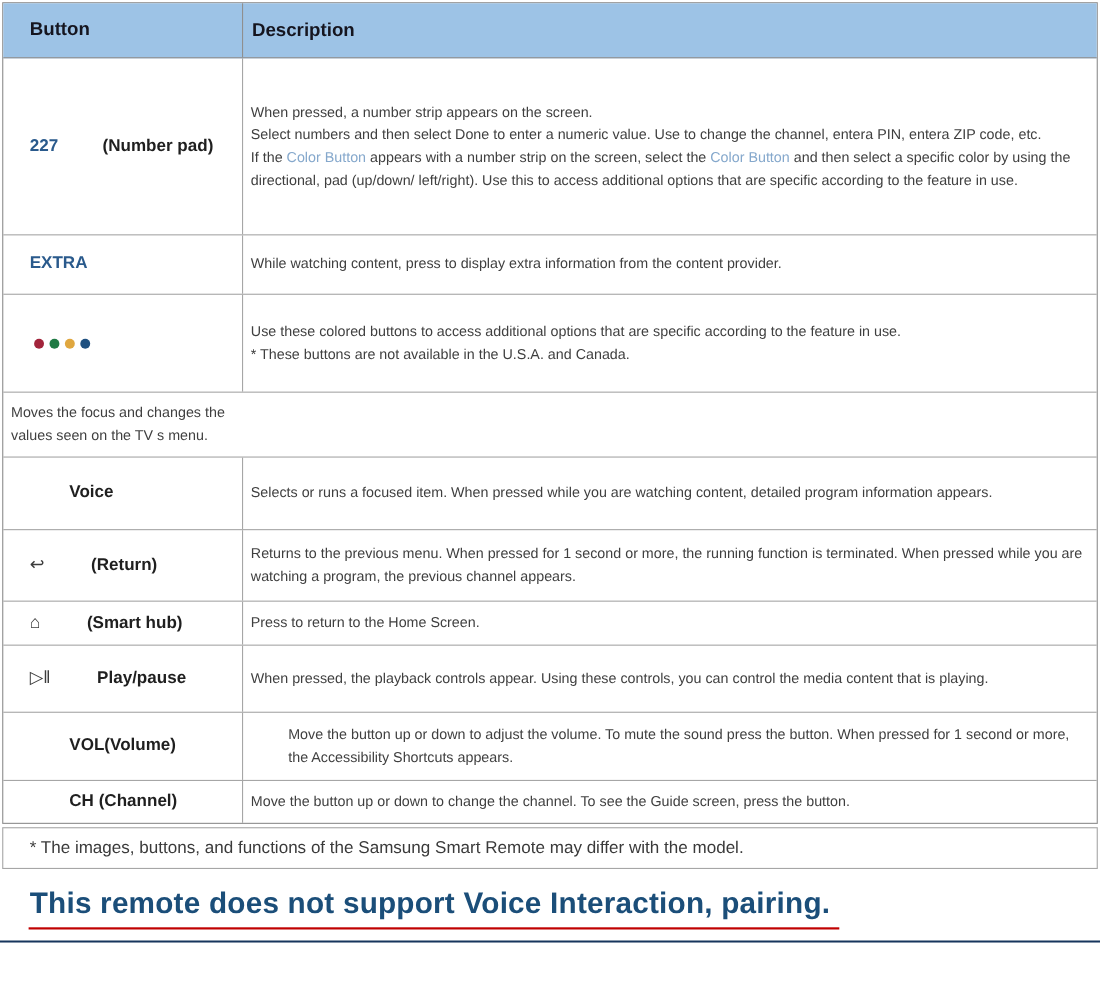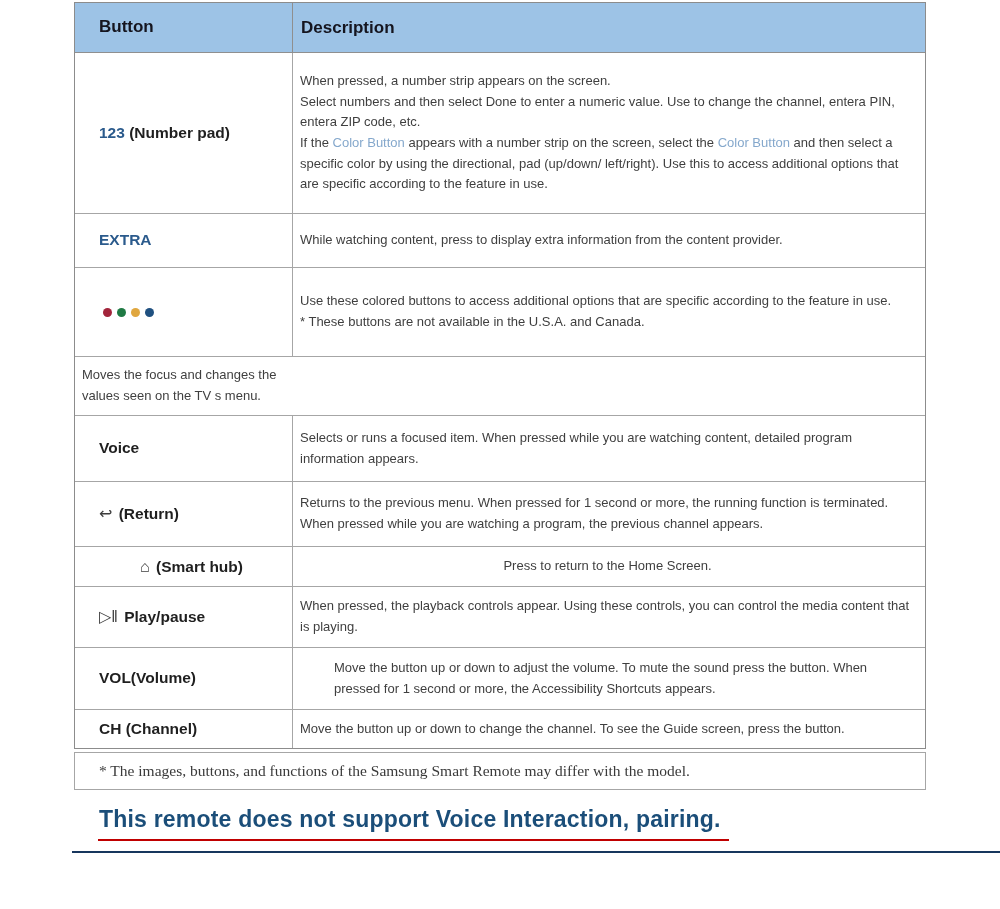--- a/index.html
+++ b/index.html
@@ -2,21 +2,21 @@
 <html style="--header-bg: #9DC3E6; --border: #A6A6A6; --outer-border: #8C8C8C; --text: #3F3F3F; --label-text: #1F1F1F; --link-blue: #2A5A8C; --inline-link-blue: #85A8CC; --heading-navy: #1B4E79; --underline-red: #C00000; --bottom-rule-navy: #17365D;"><head>
 <meta charset="utf-8">
 <style>
   html,body{margin:0;padding:0;background:#fff;}
   body{
     width:1000px;
     font-family:"Liberation Sans","DejaVu Sans",sans-serif;
     color:var(--text,#3f3f3f);
     -webkit-font-smoothing:antialiased;
   }
-  .doc{width:852px;margin:0 auto;padding-top:2px;}
+  .doc{width:996px;margin:0 auto;padding-top:2px;}
 
   
   .tbl{border:1px solid var(--outer-border,#8c8c8c);}
   .trow{
     display:grid;
     grid-template-columns:218px 1fr;
     border-top:1px solid var(--border,#a6a6a6);
   }
   .trow:first-child{border-top:none;}
   .thead{
@@ -48,42 +48,41 @@
   .desc-cell{
     font-size:13px;
     line-height:1.58;
     color:var(--text,#3f3f3f);
     padding-left:7px;
     padding-right:10px;
   }
   .para{margin:0;}
   .t-link{color:var(--link-blue,#2a5a8c);font-weight:bold;}
   .t-ilink{color:var(--inline-link-blue,#85a8cc);cursor:pointer;}
-  .t-bold{font-weight:bold;color:var(--label-text,#1f1f1f);}
+  .t-bold{font-weight:bold;color:var(--label-text,#1f1f1f);margin-left:36px;}
   .icon{font-weight:normal;color:#3c3c3c;font-size:16px;margin-right:2px;}
   .dots{display:flex;align-items:center;gap:5px;margin-left:4px;}
   .dot{width:9px;height:9px;border-radius:50%;display:inline-block;}
 
   
   .footnote{
     border:1px solid var(--border,#a6a6a6);
     margin-top:3px;
     min-height:36px;
     display:flex;
     align-items:center;
     padding-left:24px;
     font-size:15.5px;
     color:#3a3a3a;
-    font-family:Liberation Serif, serif;
   }
 
   
   .bottom-heading{
     margin:16px 0 0 24px;
-    font-size:23px;
+    font-size:27px;
     font-weight:bold;
     color:var(--heading-navy,#1b4e79);
     display:inline-block;
     padding:0 8px 6px 1px;
     border-bottom:2px solid var(--underline-red,#c00000);
     letter-spacing:.2px;
   }
   .bottom-rule{
     margin-top:10px;
     height:2px;
@@ -99,21 +98,21 @@
 
   <div class="tbl">
     <div class="trow thead">
       <div class="cell btn-cell" style="border-right:1px solid #8f8f8f;">Button</div>
       <div class="cell">Description</div>
     </div>
 
     <div id="rows-host">
         <div class="trow" style="min-height: 160px;">
           <div class="cell btn-cell">
-            <div><span class="t-link">123</span><span class="t-bold"> (Number pad)</span></div>
+            <div><span class="t-link">227</span><span class="t-bold"> (Number pad)</span></div>
           </div>
           <div class="cell desc-cell">
             <div class="para"><span>When pressed, a number strip appears on the screen.</span></div>
             <div class="para"><span>Select numbers and then select Done to enter a numeric value. Use to change the channel, entera PIN, entera ZIP code, etc.</span></div>
             <div class="para"><span>If the </span><span class="t-ilink">Color Button</span><span> appears with a number strip on the screen, select the </span><span class="t-ilink">Color Button</span><span> and then select a specific color by using the directional, pad (up/down/ left/right). Use this to access additional options that are specific according to the feature in use.</span></div>
           </div>
         </div>
         <div class="trow" style="min-height: 53px;">
           <div class="cell btn-cell">
             <div><span class="t-link">EXTRA</span></div>
@@ -152,21 +151,21 @@
           </div>
         </div>
         <div class="trow" style="min-height: 64px;">
           <div class="cell btn-cell">
             <div><span class="icon">↩</span><span class="t-bold"> (Return)</span></div>
           </div>
           <div class="cell desc-cell">
             <div class="para"><span>Returns to the previous menu. When pressed for 1 second or more, the running function is terminated. When pressed while you are watching a program, the previous channel appears.</span></div>
           </div>
         </div>
-        <div class="trow" style="min-height: 39px; text-align: center;">
+        <div class="trow" style="min-height: 39px;">
           <div class="cell btn-cell">
             <div><span class="icon">⌂</span><span class="t-bold"> (Smart hub)</span></div>
           </div>
           <div class="cell desc-cell">
             <div class="para"><span>Press to return to the Home Screen.</span></div>
           </div>
         </div>
         <div class="trow" style="min-height: 60px;">
           <div class="cell btn-cell">
             <div><span class="icon">▷‖</span><span class="t-bold"> Play/pause</span></div>

